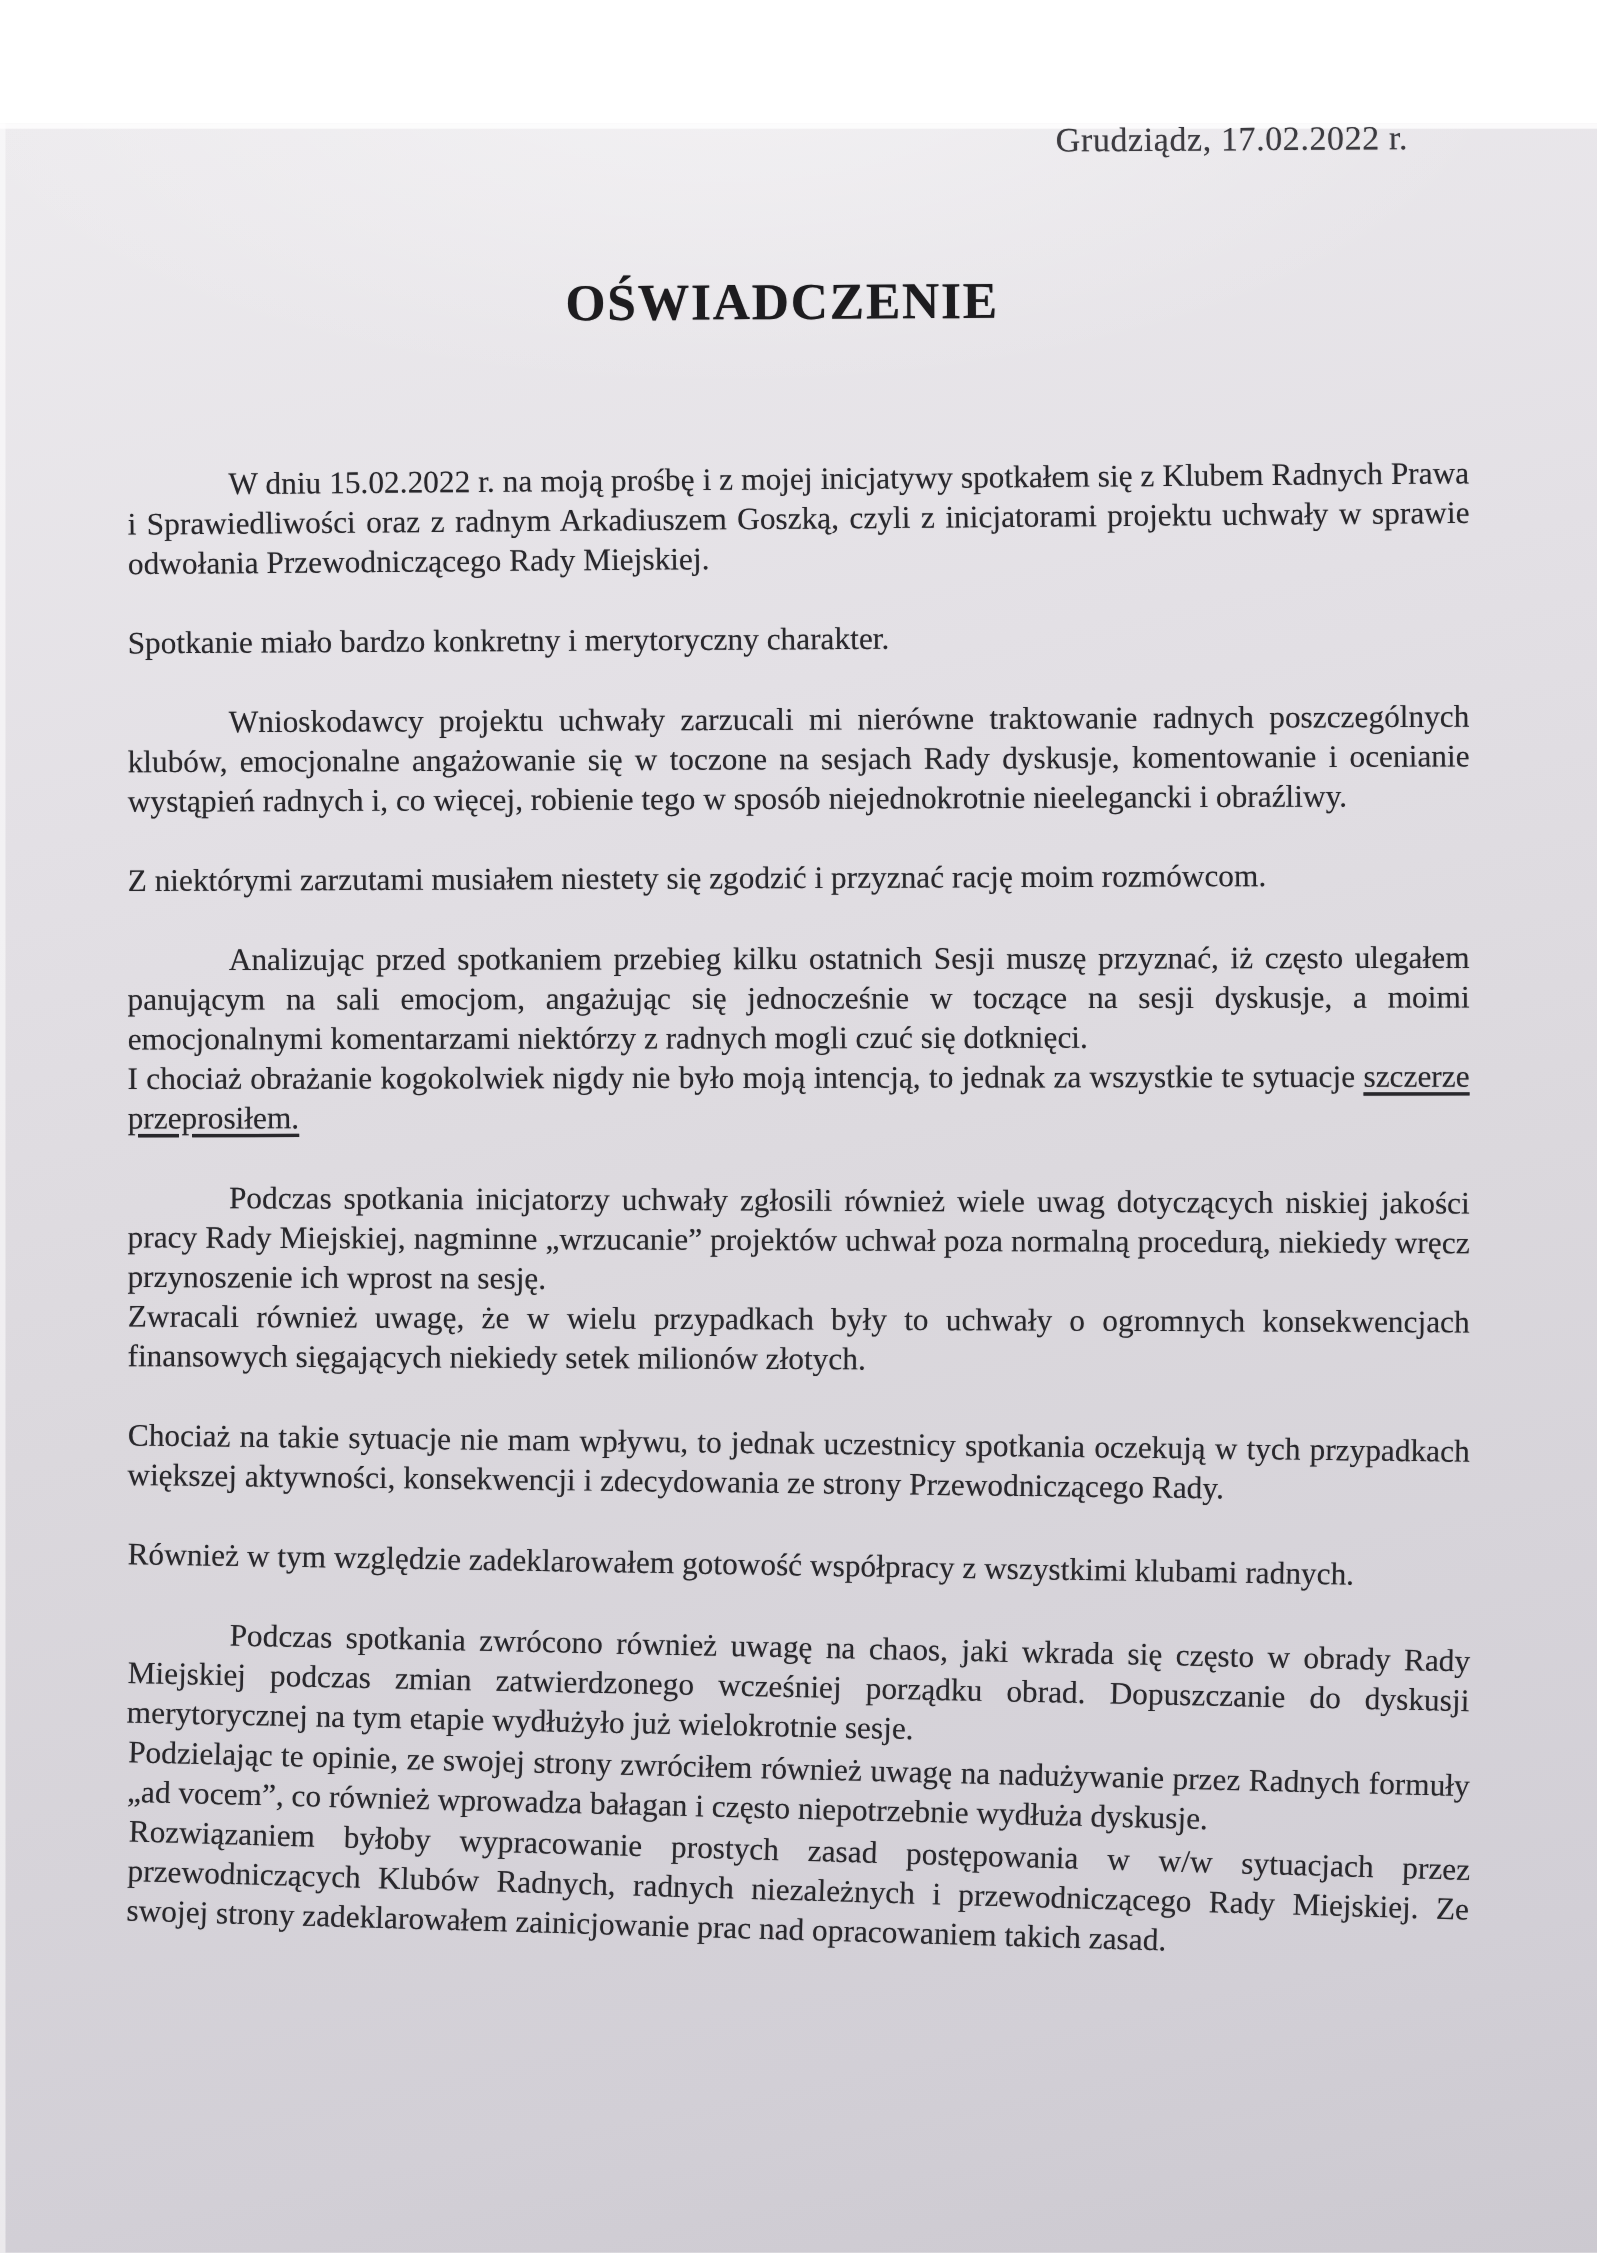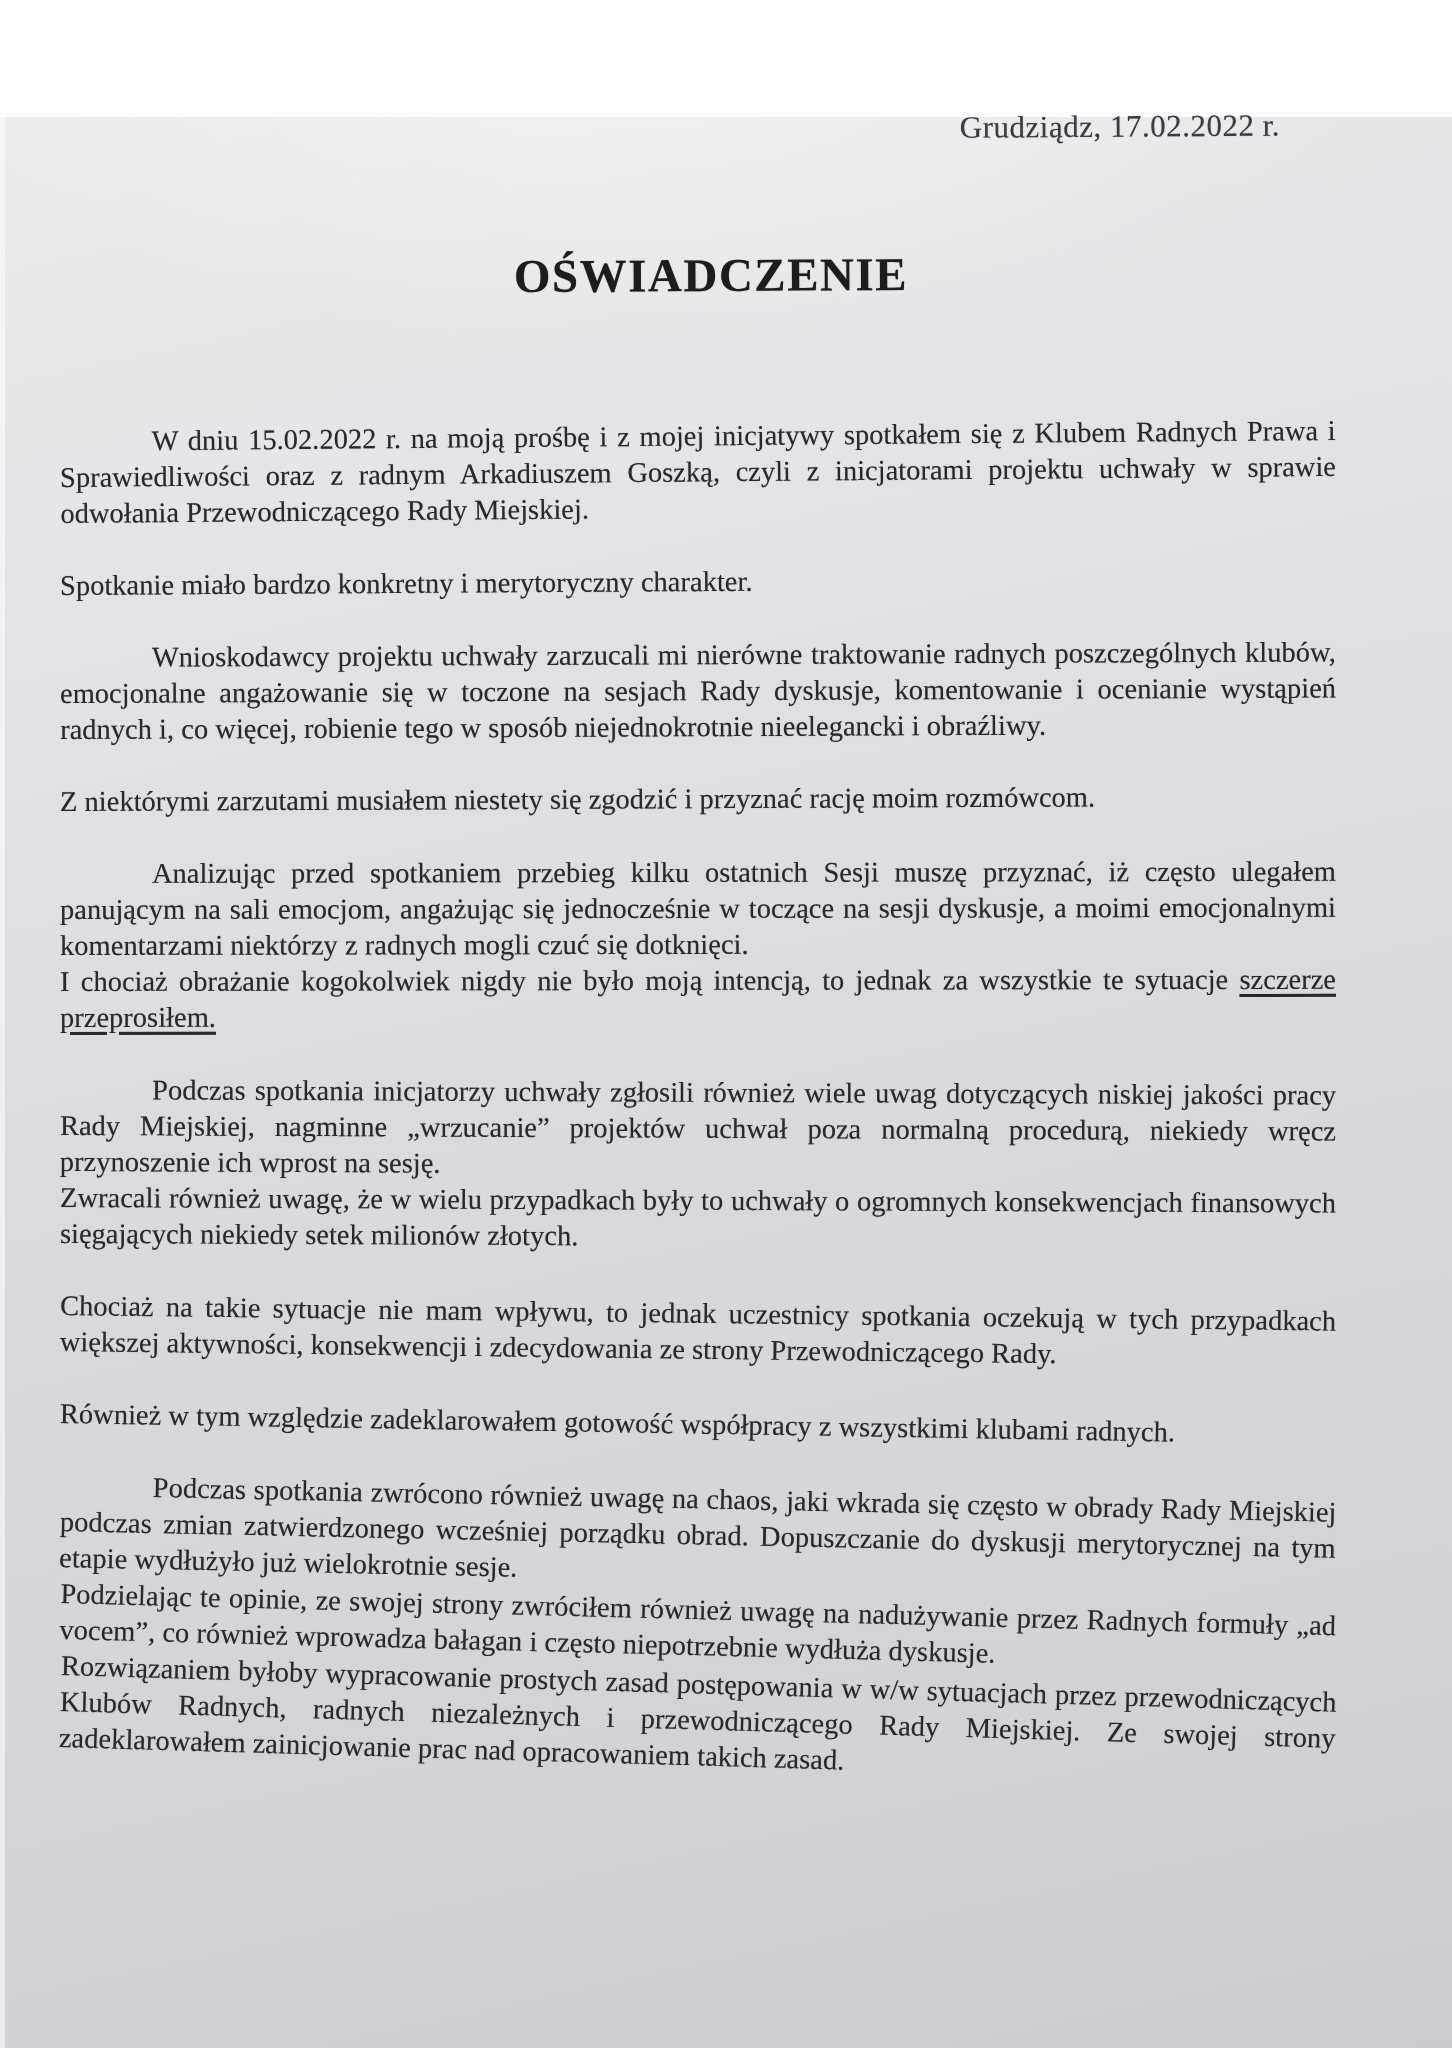--- a/index.html
+++ b/index.html
@@ -43,21 +43,21 @@
     margin: 100px 30px 0 0;
     text-align: center;
     font-size: 47px;
     font-weight: bold;
     letter-spacing: 1.5px;
     color: #1d1c1f;
     transform: rotate(-0.3deg);
     text-shadow: 0 0 1px rgba(25,25,30,0.5);
   }
   .content {
-    margin: 122px 116px 0 60px;
+    margin: 122px 116px 0 116px;
     font-size: 28.5px;
     line-height: 36px;
     text-align: justify;
     color: #29282c;
     text-shadow: 0 0 1px rgba(45,45,52,0.45);
   }
   .para {
     margin: 0;
     transform-origin: left center;
   }

